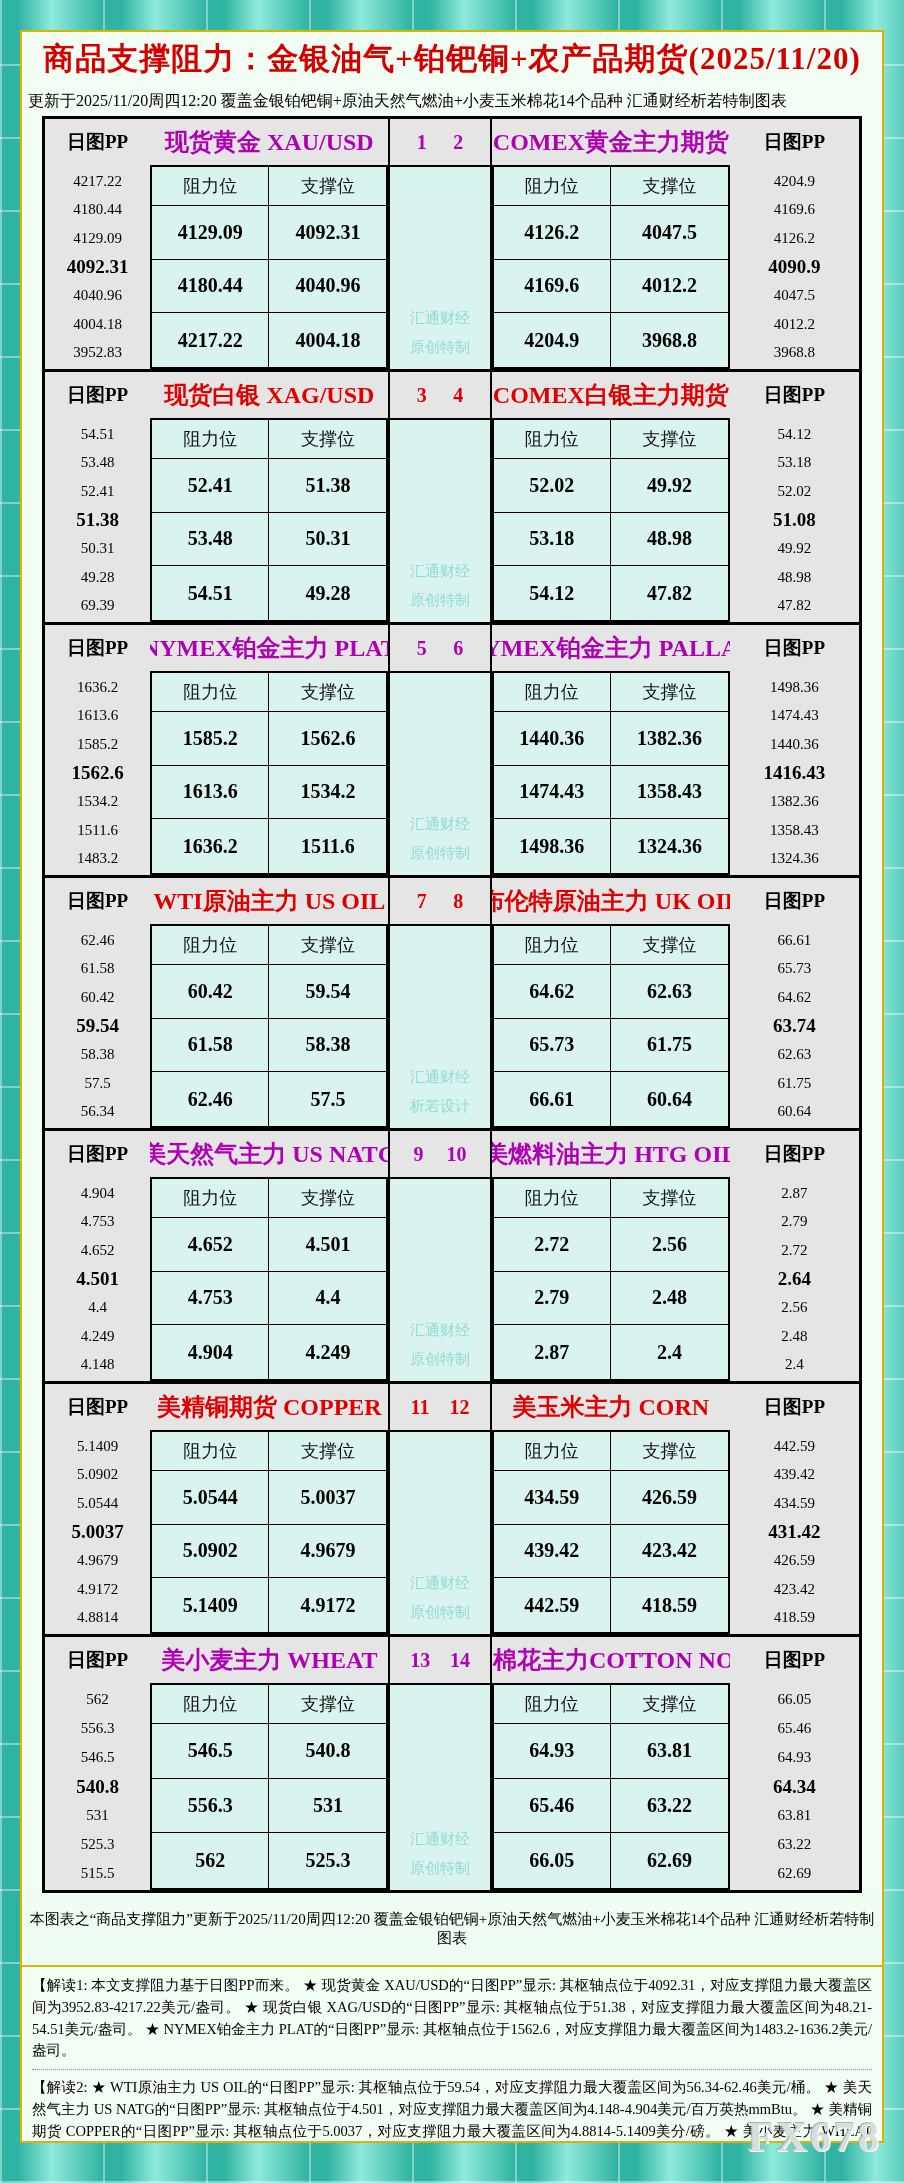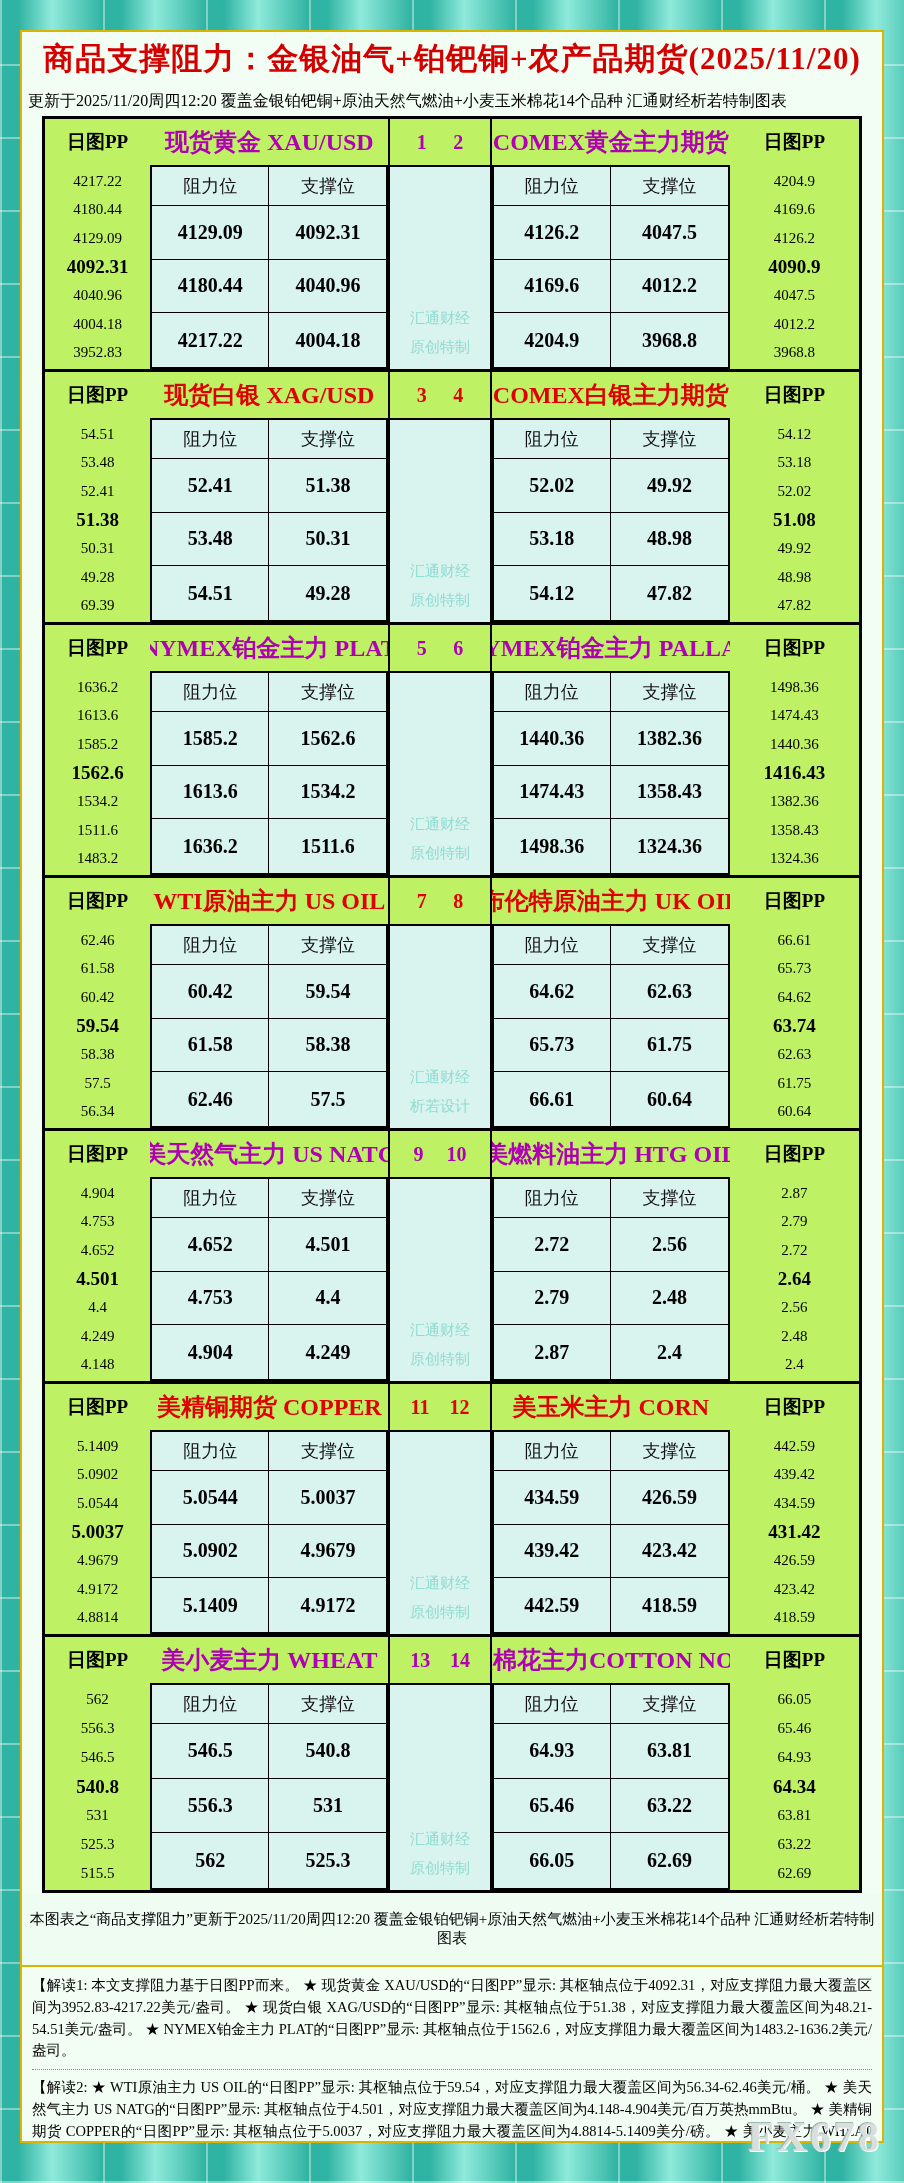--- a/index.html
+++ b/index.html
@@ -18,21 +18,21 @@
     position:absolute;left:20px;right:20px;top:30px;bottom:40px;
     background:#f2fdf4;border:2px solid #d9b400;box-sizing:border-box;
     display:flex;flex-direction:column;overflow:hidden;
   }
   .title-box{height:54px;display:flex;align-items:center;justify-content:center;}
   .title-box .t{color:#d40000;font-size:31px;font-weight:700;letter-spacing:1px;white-space:nowrap;}
   .update-line{height:30px;display:flex;align-items:center;padding:0 6px;
     font-size:16px;color:#000;white-space:nowrap;overflow:hidden;}
   .table-wrap{
     width:820px;height:1777px;margin:0 auto;border:3px solid #000;box-sizing:border-box;
-    background:#bef264;display:flex;flex-direction:column;
+    background:#e5e5e5;display:flex;flex-direction:column;
   }
   .block{height:253px;box-sizing:border-box;border-bottom:3px solid #000;
     display:grid;grid-template-columns:106fr 120fr 120fr 104fr 120fr 120fr 130fr;
     grid-template-rows:46px 39px 1fr 1fr 1fr;position:relative;}
   .block:last-child{border-bottom:none;}
   .hdr{display:flex;align-items:center;justify-content:center;font-weight:700;}
   .pp-lbl{grid-row:1;font-size:19px;color:#000;}
   .pp-l{grid-column:1;} .pp-r{grid-column:7;}
   .inst{font-size:24px;white-space:nowrap;overflow:hidden;}
   .inst-l{grid-row:1;grid-column:2/4;}

